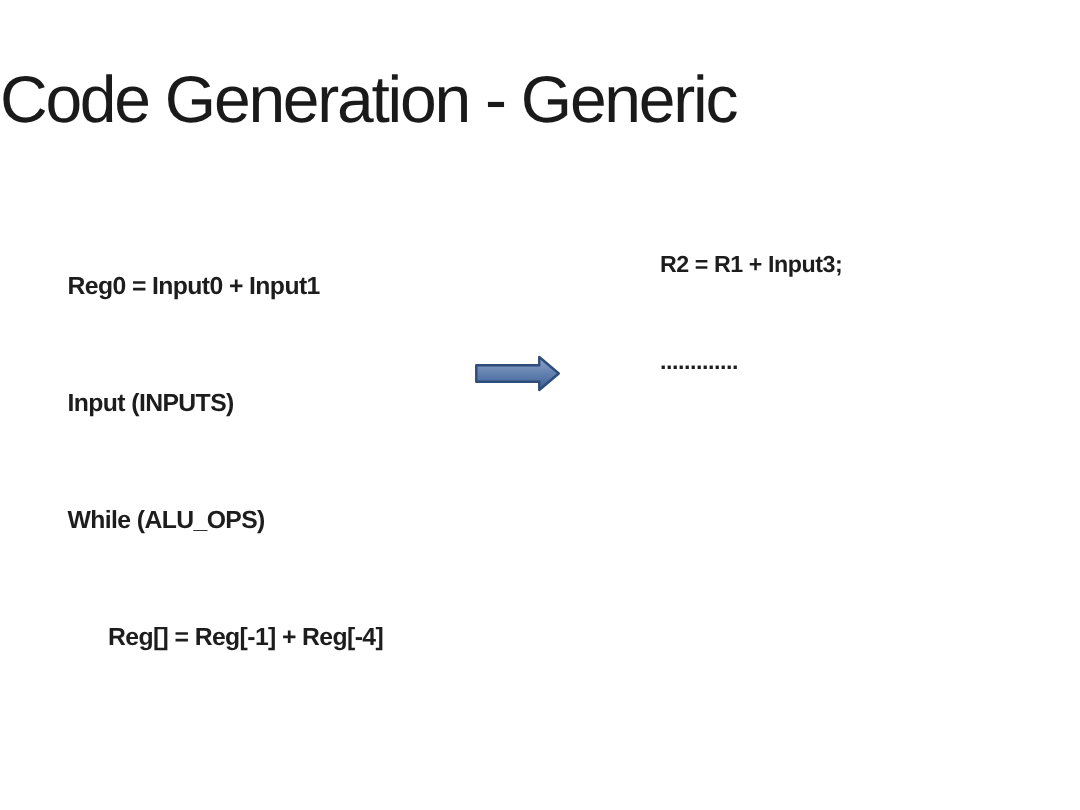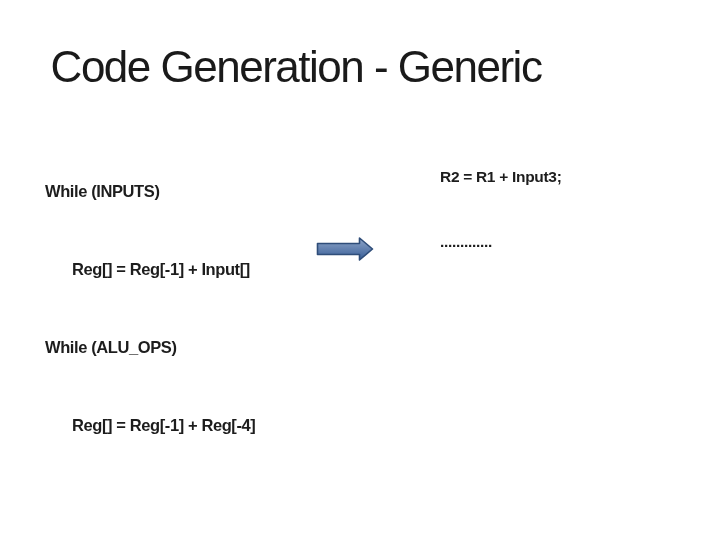--- a/index.html
+++ b/index.html
@@ -13,21 +13,20 @@
     height: 540px;
     background: #ffffff;
     overflow: hidden;
     font-family: "Liberation Sans", sans-serif;
   }
   .slide-title {
     position: absolute;
     top: 42px;
     left: 0;
     width: 592px;
-    text-align: center;
     font-size: 44px;
     line-height: 50px;
     font-weight: 400;
     letter-spacing: -1.5px;
     color: #1a1a1a;
     white-space: nowrap;
   }
   .code-block {
     position: absolute;
     color: #1d1d1d;
@@ -63,22 +62,22 @@
   }
 </style>
 </head>
 <body style="background: rgb(255, 255, 255);">
 
 <div class="slide" style="background: rgb(255, 255, 255);">
 
   <div class="slide-title" style="color: rgb(26, 26, 26);">Code Generation - Generic</div>
 
   <div class="code-block code-left" style="color: rgb(29, 29, 29);">
-    <span class="code-line">While (INPUTS)</span>
-    <span class="code-line indent">Reg[] = Reg[-1] + Input[]</span>
+    <span class="code-line">Reg0 = Input0 + Input1</span>
+    <span class="code-line">Input (INPUTS)</span>
     <span class="code-line">While (ALU_OPS)</span>
     <span class="code-line indent">Reg[] = Reg[-1] + Reg[-4]</span>
     
   </div>
 
   <div class="arrow-wrap">
     <svg width="59" height="26" viewBox="0 0 59 26" xmlns="http://www.w3.org/2000/svg">
       <defs>
         <linearGradient id="arrowGrad" x1="0" y1="0" x2="0" y2="1">
           <stop id="arrowStopTop" offset="0" stop-color="#8fa5c8"></stop>

